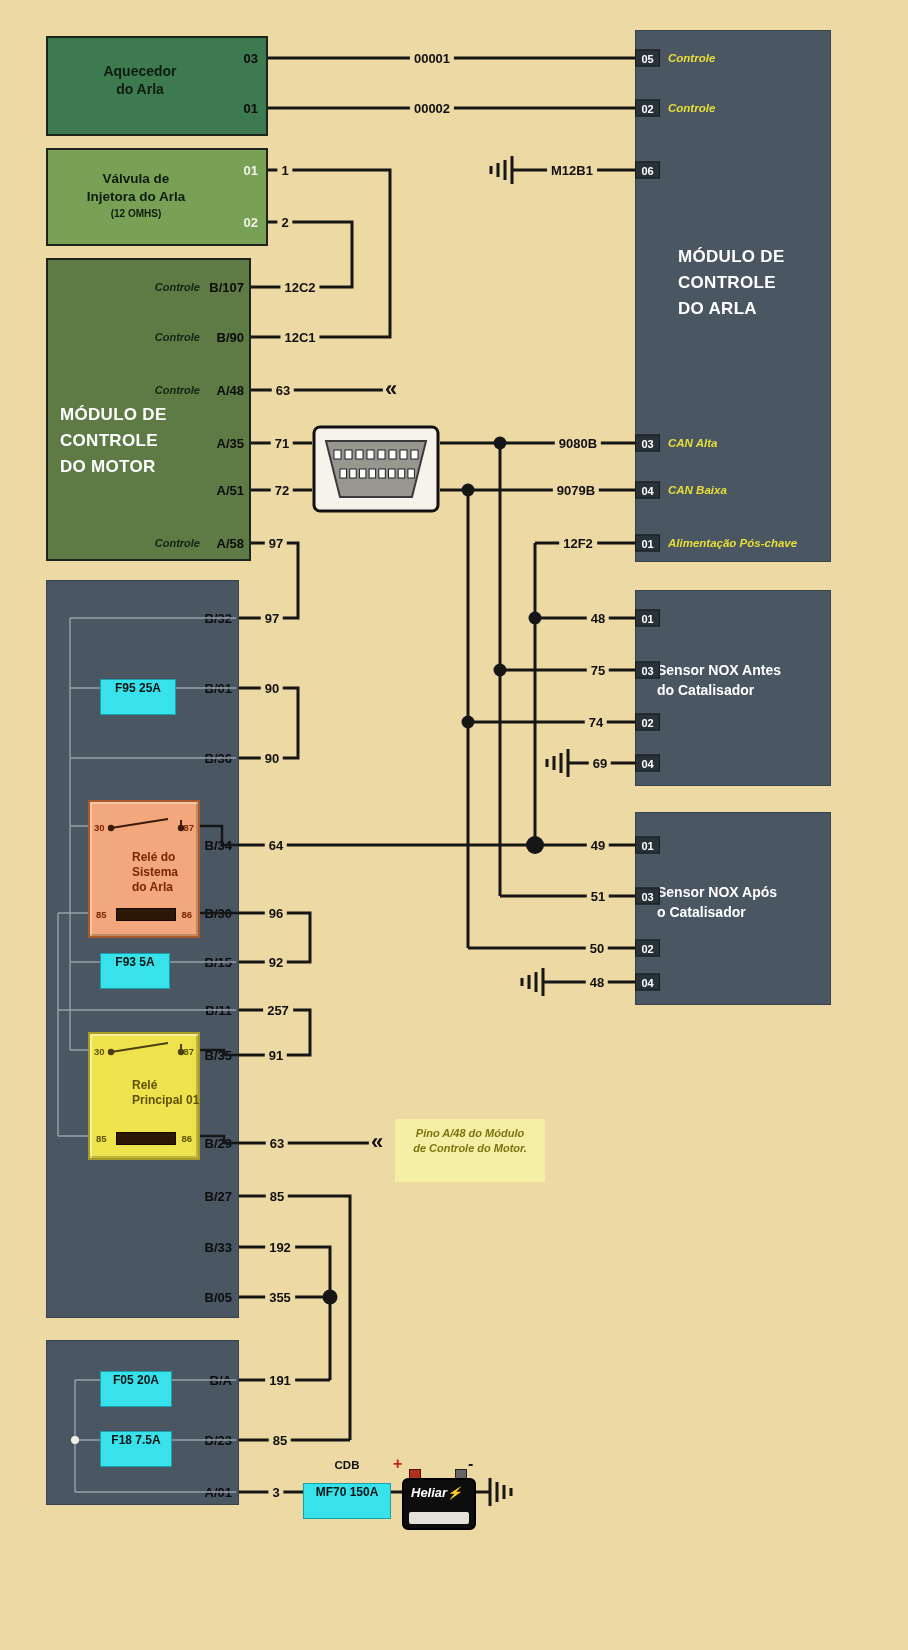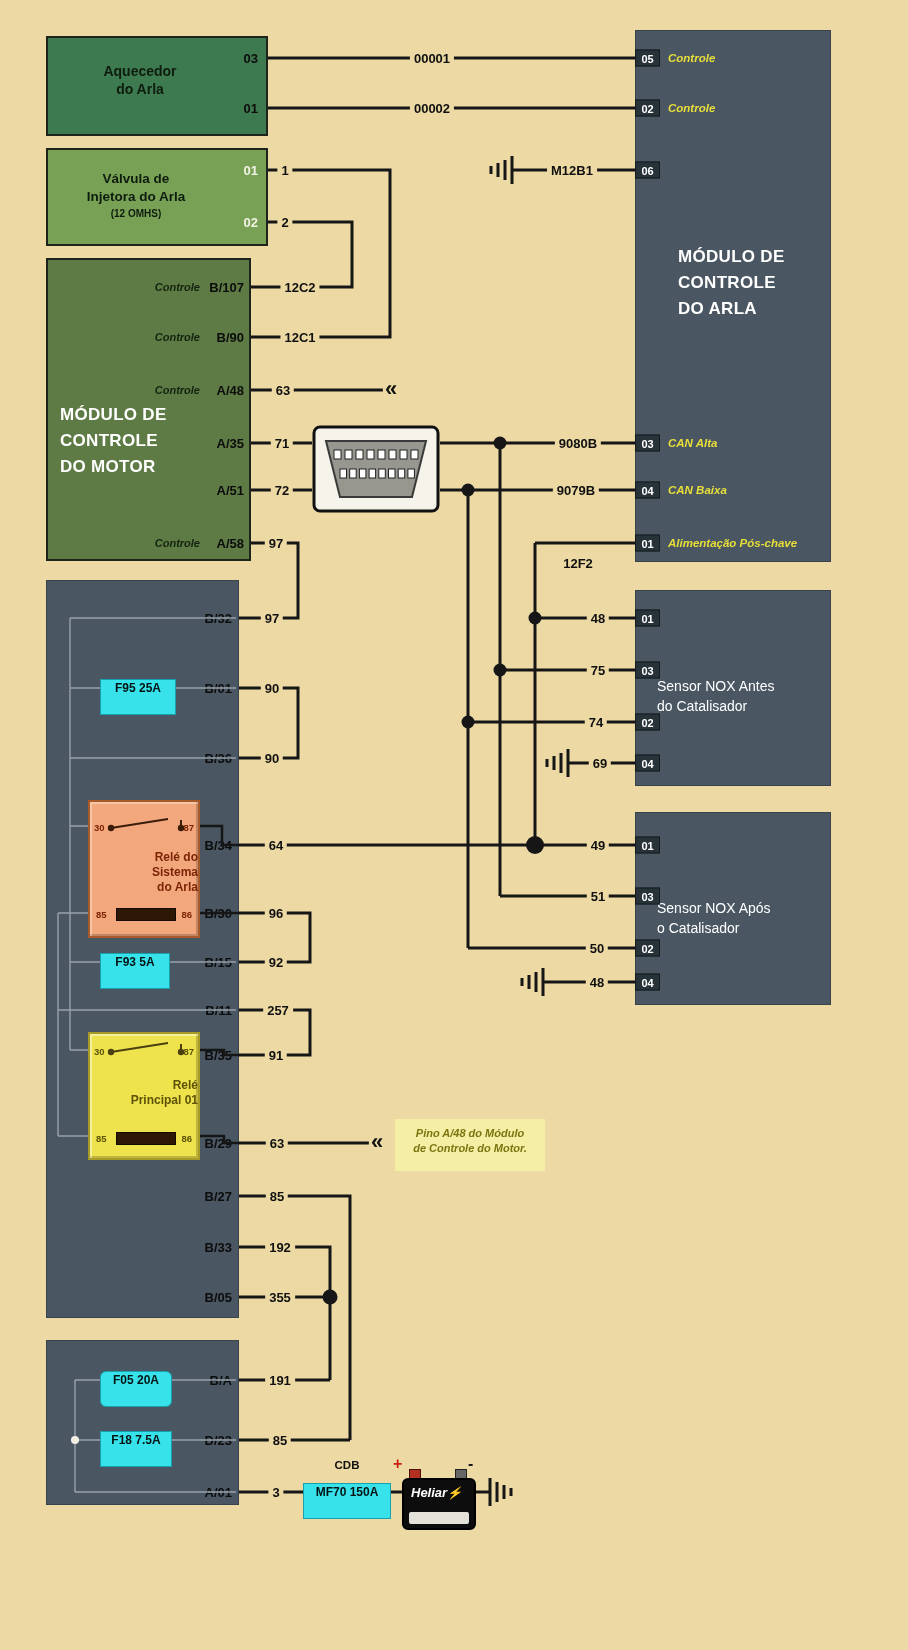--- a/index.html
+++ b/index.html
@@ -2,35 +2,35 @@
 <html><head>
 <meta charset="utf-8">
 <style>
   * { margin:0; padding:0; box-sizing:border-box; }
   body { background:#d9d0b5; font-family:"Liberation Sans",sans-serif; }
   #canvas { position:relative; width:908px; height:1650px; background:#ecd9a4; overflow:hidden; }
   .abs { position:absolute; }
   .slate { position:absolute; background:#4a5763; border:1px solid #39434d; }
   .gbox { position:absolute; border:2px solid #1c241c; }
   .btitle { position:absolute; color:#fff; font-weight:bold; font-size:17px; line-height:26px; white-space:pre-line; letter-spacing:.3px; z-index:3; }
-  .btitle2 { position:absolute; color:#fff; font-weight:normal; font-size:14px; line-height:20px; white-space:pre-line; z-index:3;margin-top:16px; }
+  .btitle2 { position:absolute; color:#fff; font-weight:bold; font-size:14px; line-height:20px; white-space:pre-line; z-index:3; }
   .gtitle { position:absolute; color:#0d1c0d; font-weight:bold; font-size:14px; line-height:18px; white-space:pre-line; text-align:center; z-index:3; }
   .gsub { position:absolute; color:#0d1c0d; font-weight:bold; font-size:10px; text-align:center; z-index:3; }
   .pinR { position:absolute; color:#0c0c0c; font-weight:bold; font-size:13px; text-align:right; transform:translateY(-50%); z-index:3; }
   .pinW { color:#f2f2e4; }
   .ctrl { position:absolute; color:#13230f; font-weight:bold; font-style:italic; font-size:11px; text-align:right; transform:translateY(-50%); z-index:3; }
   .pbx { position:absolute; width:25px; height:17px; background:#273239; color:#fff; font-weight:bold; font-size:11px; text-align:center; line-height:16px; transform:translateY(-50%); border:1px solid #141a1f; z-index:10; }
   .ylab { position:absolute; color:#e9df38; font-weight:bold; font-style:italic; font-size:11.5px; transform:translateY(-50%); white-space:nowrap; z-index:3; }
   .wl { position:absolute; transform:translate(-50%,-50%); background:#ecd9a4; color:#101010; font-weight:bold; font-size:13px; padding:0 4px; white-space:nowrap; z-index:10; }
   .fuse { position:absolute; background:#38e2ea; color:#041414; font-weight:bold; font-size:12px; text-align:center; height:36px; line-height:17px; border:1px solid #18a0ac; z-index:10; }
   .note { position:absolute; font-weight:bold; font-style:italic; font-size:11px; line-height:15px; white-space:pre-line; text-align:center; padding:7px 3px; z-index:10; }
   .guill { position:absolute; transform:translate(-50%,-54%); font-weight:bold; font-size:22px; color:#111; background:#ecd9a4; padding:0 2px; z-index:10; }
   .relay { position:absolute; z-index:2; }
   .rpin { position:absolute; font-size:9.5px; font-weight:bold; }
-  .rtitle { position:absolute; width:100%; text-align:right; font-weight:bold; font-size:12px; line-height:15px; white-space:pre-line; }
+  .rtitle { position:absolute; width:100%; text-align:left; font-weight:bold; font-size:12px; line-height:15px; white-space:pre-line;margin-left:42px; }
   .coil { position:absolute; background:#2d1805; border:1px solid #140a02; }
   svg.layer { position:absolute; left:0; top:0; z-index:6; pointer-events:none; }
 </style>
 </head>
 <body>
 
 <div id="canvas">
 
   <div class="gbox" style="left:46px;top:36px;width:222px;height:100px;background:#3e7a50;"></div>
   <div class="gtitle" style="left:60px;top:62px;width:160px;">Aquecedor
@@ -114,21 +114,21 @@
   <div class="pbx" style="left:635px;top:722px;">02</div>
   <div class="pbx" style="left:635px;top:763px;">04</div>
 
   <div class="pbx" style="left:635px;top:845px;">01</div>
   <div class="pbx" style="left:635px;top:896px;">03</div>
   <div class="pbx" style="left:635px;top:948px;">02</div>
   <div class="pbx" style="left:635px;top:982px;">04</div>
 
   <div class="fuse" style="left:100px;top:679px;width:76px;">F95 25A</div>
   <div class="fuse" style="left:100px;top:953px;width:70px;">F93 5A</div>
-  <div class="fuse" style="left:100px;top:1371px;width:72px;border-radius:6px;">F05 20A</div>
+  <div class="fuse" style="left:100px;top:1371px;width:72px;">F05 20A</div>
   <div class="fuse" style="left:100px;top:1431px;width:72px;">F18 7.5A</div>
   <div class="fuse" style="left:303px;top:1483px;width:88px;">MF70 150A</div>
   <div class="abs" style="left:322px;top:1459px;width:50px;text-align:center;font-weight:bold;font-size:11.5px;color:#111;z-index:10;">CDB</div>
 
   <div class="relay" style="left:88px;top:800px;width:112px;height:138px;background:#f2a87c;border:2px solid #a85a2a;box-shadow:inset 2px 2px 0 rgba(255,255,255,.35), inset -2px -2px 0 rgba(0,0,0,.2);">
     <div class="rpin" style="left:4px;top:20px;color:#7c2406;">30</div>
     <div class="rpin" style="right:4px;top:20px;color:#7c2406;">87</div>
     <svg style="position:absolute;left:14px;top:14px;" width="84" height="24">
       <line x1="7" y1="12" x2="64" y2="3" stroke="#3a1c08" stroke-width="2"></line>
       <line x1="77" y1="12" x2="77" y2="4" stroke="#3a1c08" stroke-width="2"></line>
@@ -260,21 +260,21 @@
   <div class="wl" style="left:572px;top:170px;">M12B1</div>
   <div class="wl" style="left:285px;top:170px;">1</div>
   <div class="wl" style="left:285px;top:222px;">2</div>
   <div class="wl" style="left:300px;top:287px;">12C2</div>
   <div class="wl" style="left:300px;top:337px;">12C1</div>
   <div class="wl" style="left:283px;top:390px;">63</div>
   <div class="wl" style="left:282px;top:443px;">71</div>
   <div class="wl" style="left:282px;top:490px;">72</div>
   <div class="wl" style="left:578px;top:443px;">9080B</div>
   <div class="wl" style="left:576px;top:490px;">9079B</div>
-  <div class="wl" style="left:578px;top:543px;margin-top:20px;">12F2</div>
+  <div class="wl" style="left:578px;top:543px;">12F2</div>
   <div class="wl" style="left:276px;top:543px;">97</div>
   <div class="wl" style="left:272px;top:618px;">97</div>
   <div class="wl" style="left:598px;top:618px;">48</div>
   <div class="wl" style="left:272px;top:688px;">90</div>
   <div class="wl" style="left:598px;top:670px;">75</div>
   <div class="wl" style="left:596px;top:722px;">74</div>
   <div class="wl" style="left:272px;top:758px;">90</div>
   <div class="wl" style="left:600px;top:763px;">69</div>
   <div class="wl" style="left:276px;top:845px;">64</div>
   <div class="wl" style="left:598px;top:845px;">49</div>
@@ -288,21 +288,21 @@
   <div class="wl" style="left:277px;top:1143px;">63</div>
   <div class="wl" style="left:277px;top:1196px;">85</div>
   <div class="wl" style="left:280px;top:1247px;">192</div>
   <div class="wl" style="left:280px;top:1297px;">355</div>
   <div class="wl" style="left:280px;top:1380px;">191</div>
   <div class="wl" style="left:280px;top:1440px;">85</div>
   <div class="wl" style="left:276px;top:1492px;">3</div>
 
   <div class="guill" style="left:391px;top:390px;">«</div>
   <div class="guill" style="left:377px;top:1143px;">«</div>
-  <div class="note" style="left:395px;top:1119px;width:150px;height:52px;background:#f4efa4;color:#7c7410;">Pino A/48 do Módulo
+  <div class="note" style="left:395px;top:1119px;width:150px;height:63px;background:#f4efa4;color:#7c7410;">Pino A/48 do Módulo
 de Controle do Motor.</div>
 
   <div class="abs" style="left:409px;top:1469px;width:12px;height:10px;background:#b23020;border:1px solid #4e1006;z-index:2;"></div>
   <div class="abs" style="left:455px;top:1469px;width:12px;height:10px;background:#666;border:1px solid #222;z-index:2;"></div>
   <div class="abs" style="left:393px;top:1455px;color:#cc2010;font-weight:bold;font-size:16px;z-index:10;">+</div>
   <div class="abs" style="left:468px;top:1455px;color:#1a1a1a;font-weight:bold;font-size:16px;z-index:10;">-</div>
   <div class="abs" style="left:402px;top:1478px;width:74px;height:52px;background:#0d0d0d;border:2px solid #000;border-radius:6px;z-index:2;">
     <div class="abs" style="left:7px;top:5px;font-style:italic;font-weight:bold;font-size:13px;color:#fff;white-space:nowrap;">
       <span>Heliar</span><span style="color:#ff9a00;font-size:12px;">⚡</span>
     </div>

